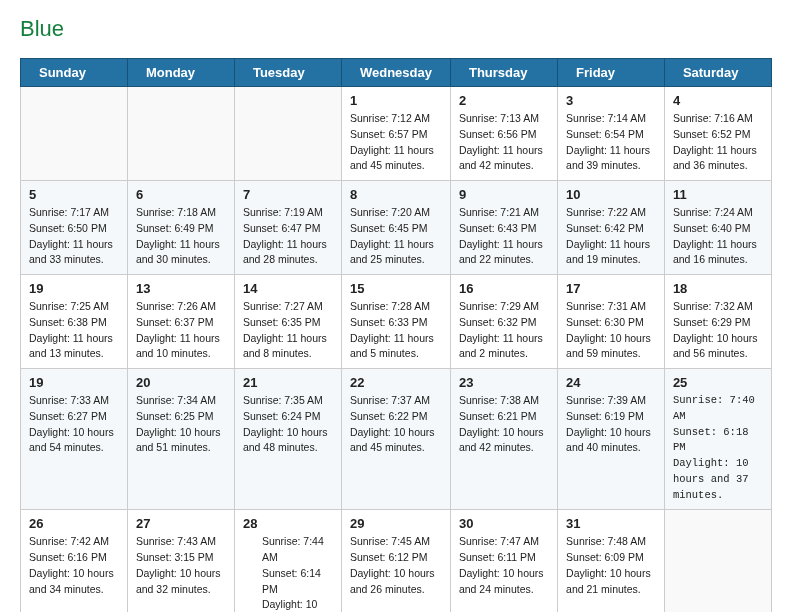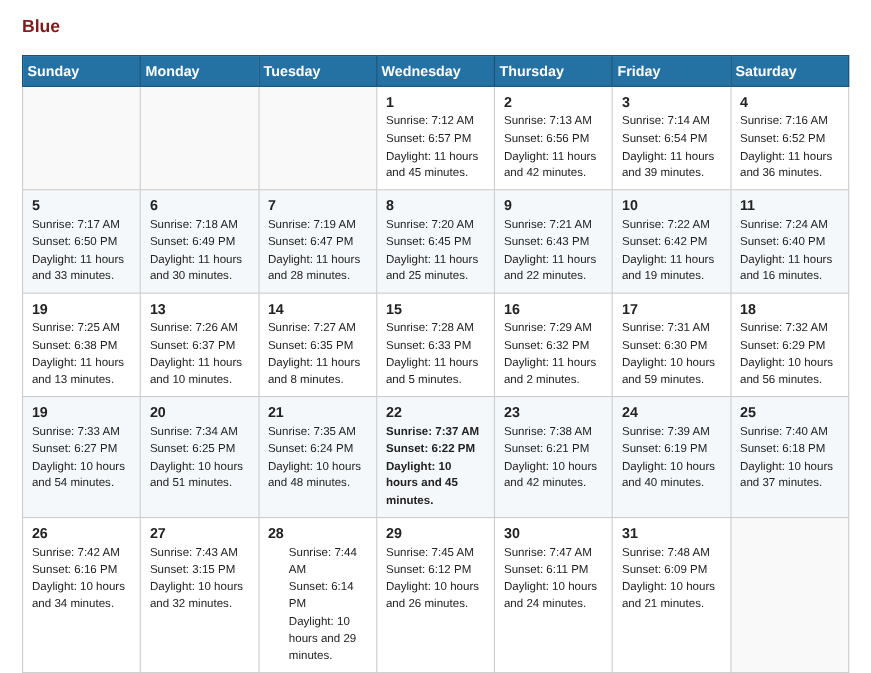--- a/index.html
+++ b/index.html
@@ -35,21 +35,21 @@
     }
     .calendar {
       width: 100%;
       border-collapse: collapse;
       border: 1px solid #ccc;
     }
     .calendar th {
       background: #2471a3;
       color: #fff;
       text-align: left;
-      padding: 6px 4px;
+      padding: 6px 18px;
       font-size: 13px;
       font-weight: bold;
       border: 1px solid #1a5276;
     }
     .calendar td {
       vertical-align: top;
       padding: 6px 8px;
       font-size: 11px;
       color: #222;
       border: 1px solid #ccc;
@@ -73,21 +73,21 @@
     }
     .empty-cell {
       background: #f9f9f9 !important;
     }
   </style>
 </head>
 <body>
 
 <div class="header">
   <div class="logo">
-    <span style="font-size:16px;font-weight:bold;color:#7f1d1d;margin-top:-4px;">Blue</span>
+    <span style="font-size:22px;font-weight:normal;color:#15803d;margin-top:-4px;">Blue</span>
   </div>
   <div class="title-block">
     <div class="month-title"></div>
     <div class="location"></div>
   </div>
 </div>
 
 <table class="calendar">
   <thead>
     <tr>
@@ -232,39 +232,39 @@
 Daylight: 10 hours and 51 minutes.</div>
         </td>
         <td style="background: rgb(245, 248, 250);">
           <span class="day-number">21</span>
           <div class="day-info" style="white-space: pre-line;">Sunrise: 7:35 AM
 Sunset: 6:24 PM
 Daylight: 10 hours and 48 minutes.</div>
         </td>
         <td style="background: rgb(245, 248, 250);">
           <span class="day-number">22</span>
-          <div class="day-info" style="white-space: pre-line; font-weight: bold;">Sunrise: 7:37 AM
+          <div class="day-info" style="white-space: pre-line;">Sunrise: 7:37 AM
 Sunset: 6:22 PM
 Daylight: 10 hours and 45 minutes.</div>
         </td>
         <td style="background: rgb(245, 248, 250);">
           <span class="day-number">23</span>
           <div class="day-info" style="white-space: pre-line;">Sunrise: 7:38 AM
 Sunset: 6:21 PM
 Daylight: 10 hours and 42 minutes.</div>
         </td>
         <td style="background: rgb(245, 248, 250); margin-top: 16px;">
           <span class="day-number">24</span>
           <div class="day-info" style="white-space: pre-line;">Sunrise: 7:39 AM
 Sunset: 6:19 PM
 Daylight: 10 hours and 40 minutes.</div>
         </td>
         <td style="background: rgb(245, 248, 250);">
           <span class="day-number">25</span>
-          <div class="day-info" style="white-space: pre-line;">Sunrise: 7:40 AM
+          <div class="day-info" style="white-space: pre-line; font-family: Liberation Mono, monospace;">Sunrise: 7:40 AM
 Sunset: 6:18 PM
 Daylight: 10 hours and 37 minutes.</div>
         </td>
       </tr>
       <tr>
         <td>
           <span class="day-number">26</span>
           <div class="day-info" style="white-space: pre-line;">Sunrise: 7:42 AM
 Sunset: 6:16 PM
 Daylight: 10 hours and 34 minutes.</div>

